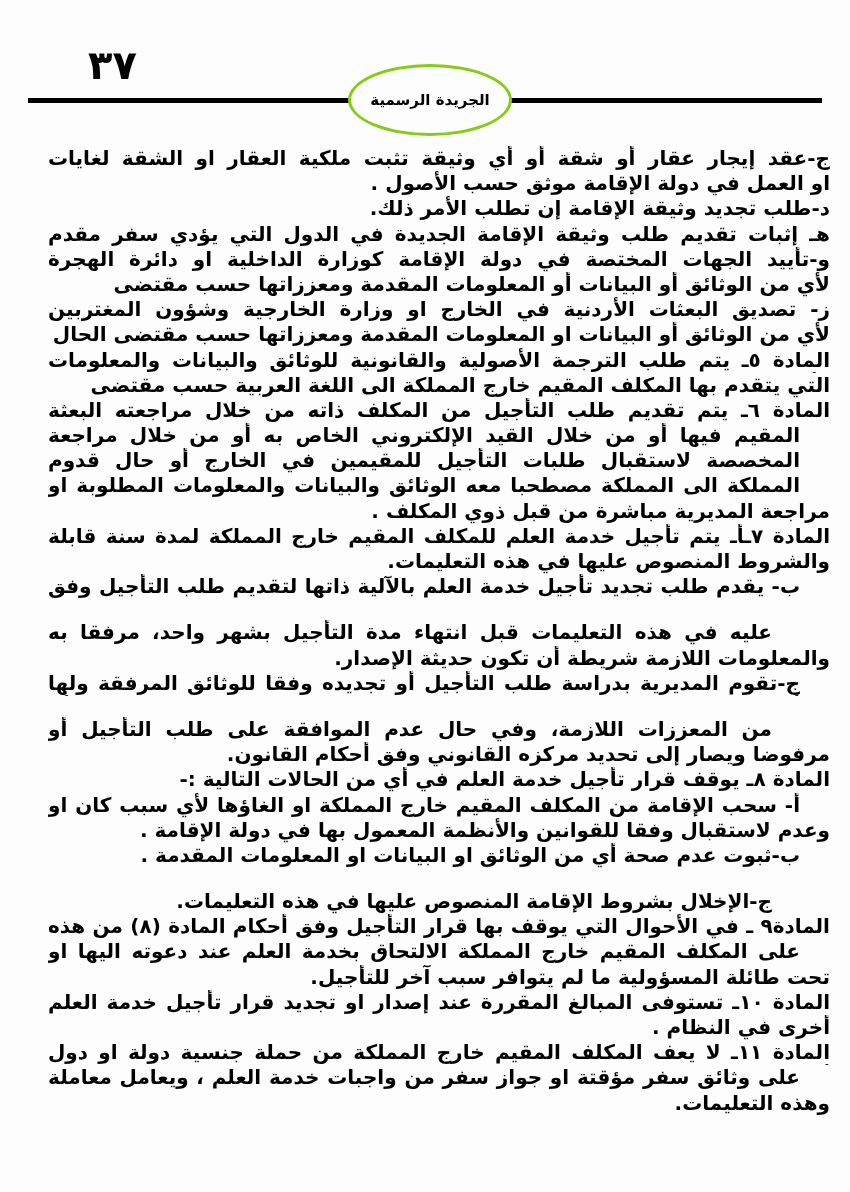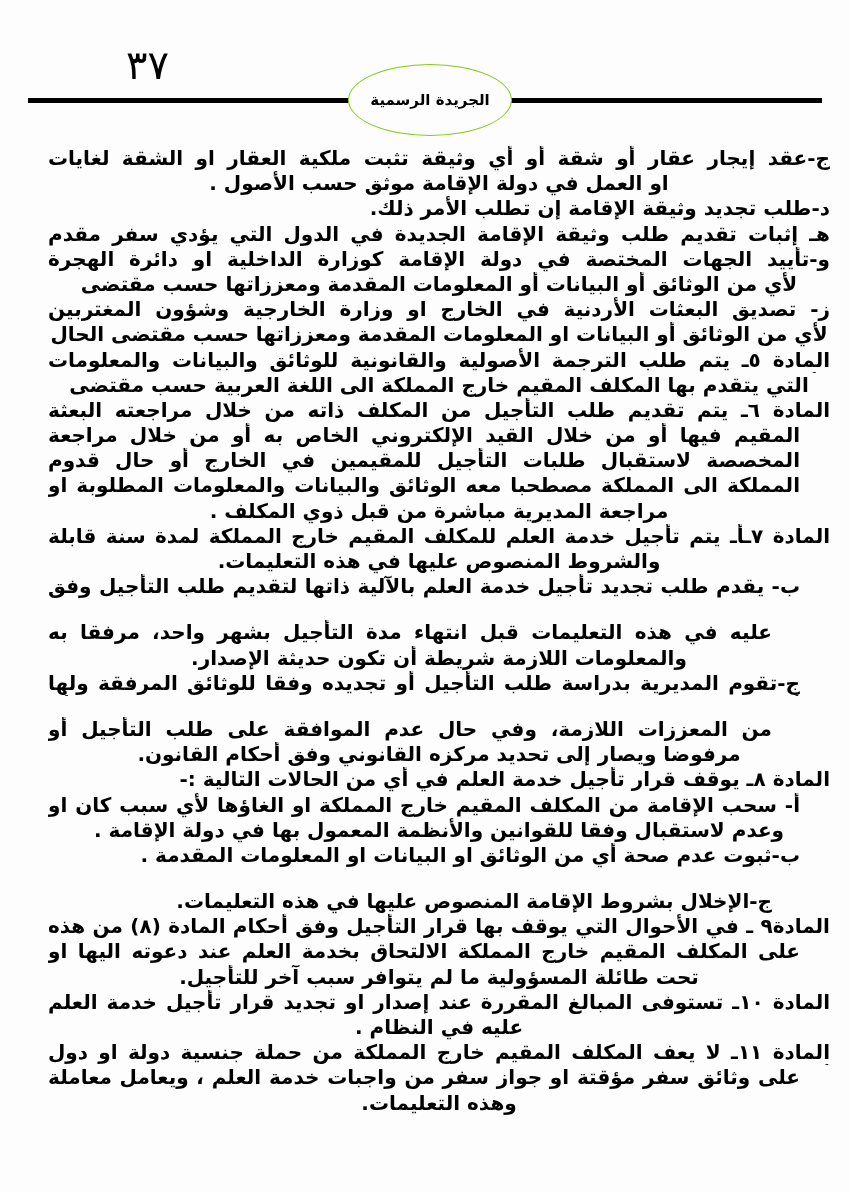--- a/index.html
+++ b/index.html
@@ -9,36 +9,35 @@
     font-family: "DejaVu Sans", sans-serif;
     color: #000;
     overflow: hidden;
   }
 
   
   .page-number {
     position: absolute;
     left: 88px; top: 42px;
     font-size: 40px;
-    font-weight: normal;
+    font-weight: bold;
     direction: rtl;
-    margin-left: 38px;
   }
   .header-rule {
     position: absolute;
     left: 28px; top: 98px;
     width: 794px; height: 5px;
     background: #000;
   }
   .gazette-oval {
     position: absolute;
     left: 348px; top: 64px;
     width: 164px; height: 72px;
     background: #fdfdfd;
-    border: 1px solid #84cc16;
+    border: 3px solid #84cc16;
     border-radius: 50%;
     display: flex;
     align-items: center;
     justify-content: center;
   }
   .gazette-oval span {
     font-size: 15px;
     font-weight: bold;
     direction: rtl;
     white-space: nowrap;
@@ -54,21 +53,21 @@
     font-size: 20px;
   }
   .line {
     height: 25.2px;
     line-height: 25.2px;
     overflow: hidden;
     white-space: normal;
   }
   .line.j { text-align: justify; text-align-last: justify; }
   .line.r { text-align: right; }
-  .line.c { text-align: center; }
+  .line.c { text-align: right; }
   .line.i1 { padding-right: 30px; }
   .line.i2 { padding-right: 58px; margin-top: 21px; }
 </style>
 </head>
 <body>
 
 <div class="page-number">٣٧</div>
 
 <div class="header-rule"></div>
 
@@ -102,17 +101,17 @@
     <div class="line c">مرفوضا ويصار إلى تحديد مركزه القانوني وفق أحكام القانون.</div>
     <div class="line r">المادة ٨ـ يوقف قرار تأجيل خدمة العلم في أي من الحالات التالية :-</div>
     <div class="line j i1">أ- سحب الإقامة من المكلف المقيم خارج المملكة او الغاؤها لأي سبب كان او انتهاؤها</div>
     <div class="line c">وعدم لاستقبال وفقا للقوانين والأنظمة المعمول بها في دولة الإقامة .</div>
     <div class="line r i1">ب-ثبوت عدم صحة أي من الوثائق او البيانات او المعلومات المقدمة .</div>
     <div class="line r i2">ج-الإخلال بشروط الإقامة المنصوص عليها في هذه التعليمات.</div>
     <div class="line j">المادة٩ ـ في الأحوال التي يوقف بها قرار التأجيل وفق أحكام المادة (٨) من هذه التعليمات، يتعين</div>
     <div class="line j i1">على المكلف المقيم خارج المملكة الالتحاق بخدمة العلم عند دعوته اليها او إعادة دعوته اليها</div>
     <div class="line c">تحت طائلة المسؤولية ما لم يتوافر سبب آخر للتأجيل.</div>
     <div class="line j">المادة ١٠ـ تستوفى المبالغ المقررة عند إصدار او تجديد قرار تأجيل خدمة العلم وفق ما هو منصوص</div>
-    <div class="line c">عليه في النظام .</div>
+    <div class="line c">أخرى في النظام .</div>
     <div class="line j">المادة ١١ـ لا يعف المكلف المقيم خارج المملكة من حملة جنسية دولة او دول أخرى او الحاصل</div>
     <div class="line j i1">على وثائق سفر مؤقتة او جواز سفر من واجبات خدمة العلم ، ويعامل معاملة المكلف</div>
     <div class="line c">وهذه التعليمات.</div>
   </div>
 
 </body></html>

